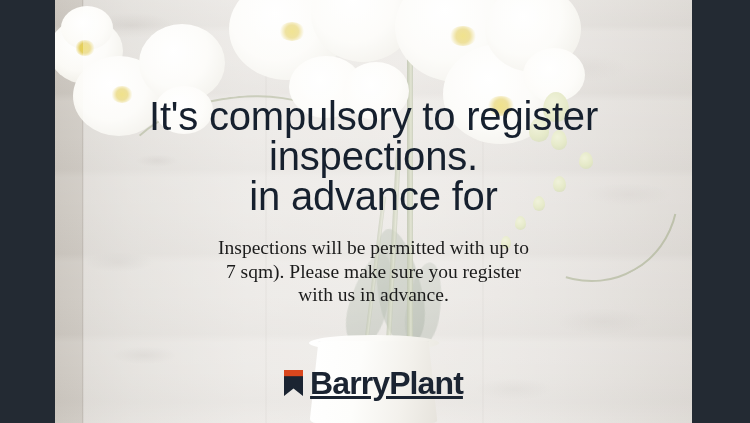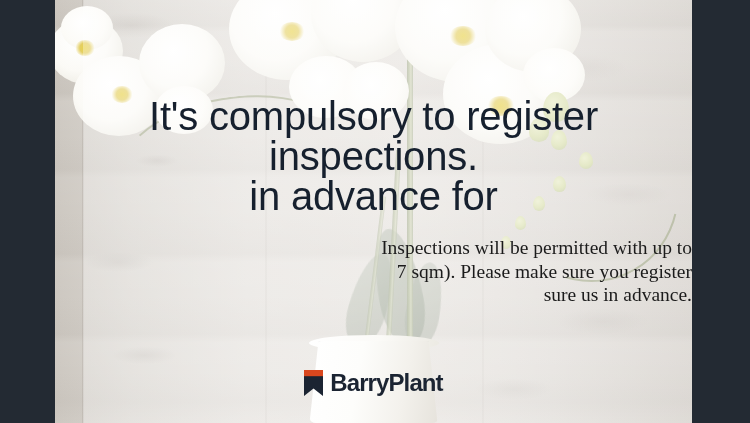--- a/index.html
+++ b/index.html
@@ -214,46 +214,47 @@
     position: absolute;
     left: 0; right: 0;
     top: 236px;
     margin: 0;
     font-family: "Liberation Serif", serif;
     font-weight: 400;
     font-size: 19.5px;
     line-height: 23.5px;
     color: #1b1b1b;
   }
-  .subcopy .sc-line { display: block; text-align: right; }
+  .subcopy .sc-line { display: block; }
 
   
   .logo {
     position: absolute;
     left: 0; right: 0;
     top: 370px;
     display: flex;
     align-items: center;
     justify-content: center;
     gap: 7px;
   }
   .logo-mark {
     width: 19px;
     height: 26px;
     position: relative;
     display: block;
   }
   .logo-wordmark {
     font-family: "Liberation Sans", sans-serif;
     font-weight: 700;
-    font-size: 24px;
+    font-size: 32px;
     line-height: 26px;
     letter-spacing: -0.9px;
     color: #1b2432;
     white-space: nowrap;
+    text-decoration: underline;
   }
 </style>
 </head>
 <body>
 
 <div id="stage">
 
   <div id="photo">
     <div class="stone-base"></div>
     <div class="stone-mottle"></div>
@@ -320,21 +321,21 @@
 
     <h1 class="headline">
       <span class="hl-line">It's compulsory to register</span>
       <span class="hl-line">inspections.</span>
       <span class="hl-line">in advance for</span>
     </h1>
 
     <p class="subcopy">
       <span class="sc-line">Inspections will be permitted with up to</span>
       <span class="sc-line">7 sqm). Please make sure you register</span>
-      <span class="sc-line">sure us in advance.</span>
+      <span class="sc-line">with us in advance.</span>
     </p>
 
     <div class="logo">
       <span class="logo-mark">
         <svg width="19" height="26" viewBox="0 0 19 26" xmlns="http://www.w3.org/2000/svg">
           <path d="M0 0 H19 V26 L9.5 18.5 L0 26 Z" fill="#1b2432"></path>
           <path d="M0 0 H19 V6.2 H0 Z" fill="#d9471e"></path>
         </svg>
       </span>
       <span class="logo-wordmark">BarryPlant</span>

